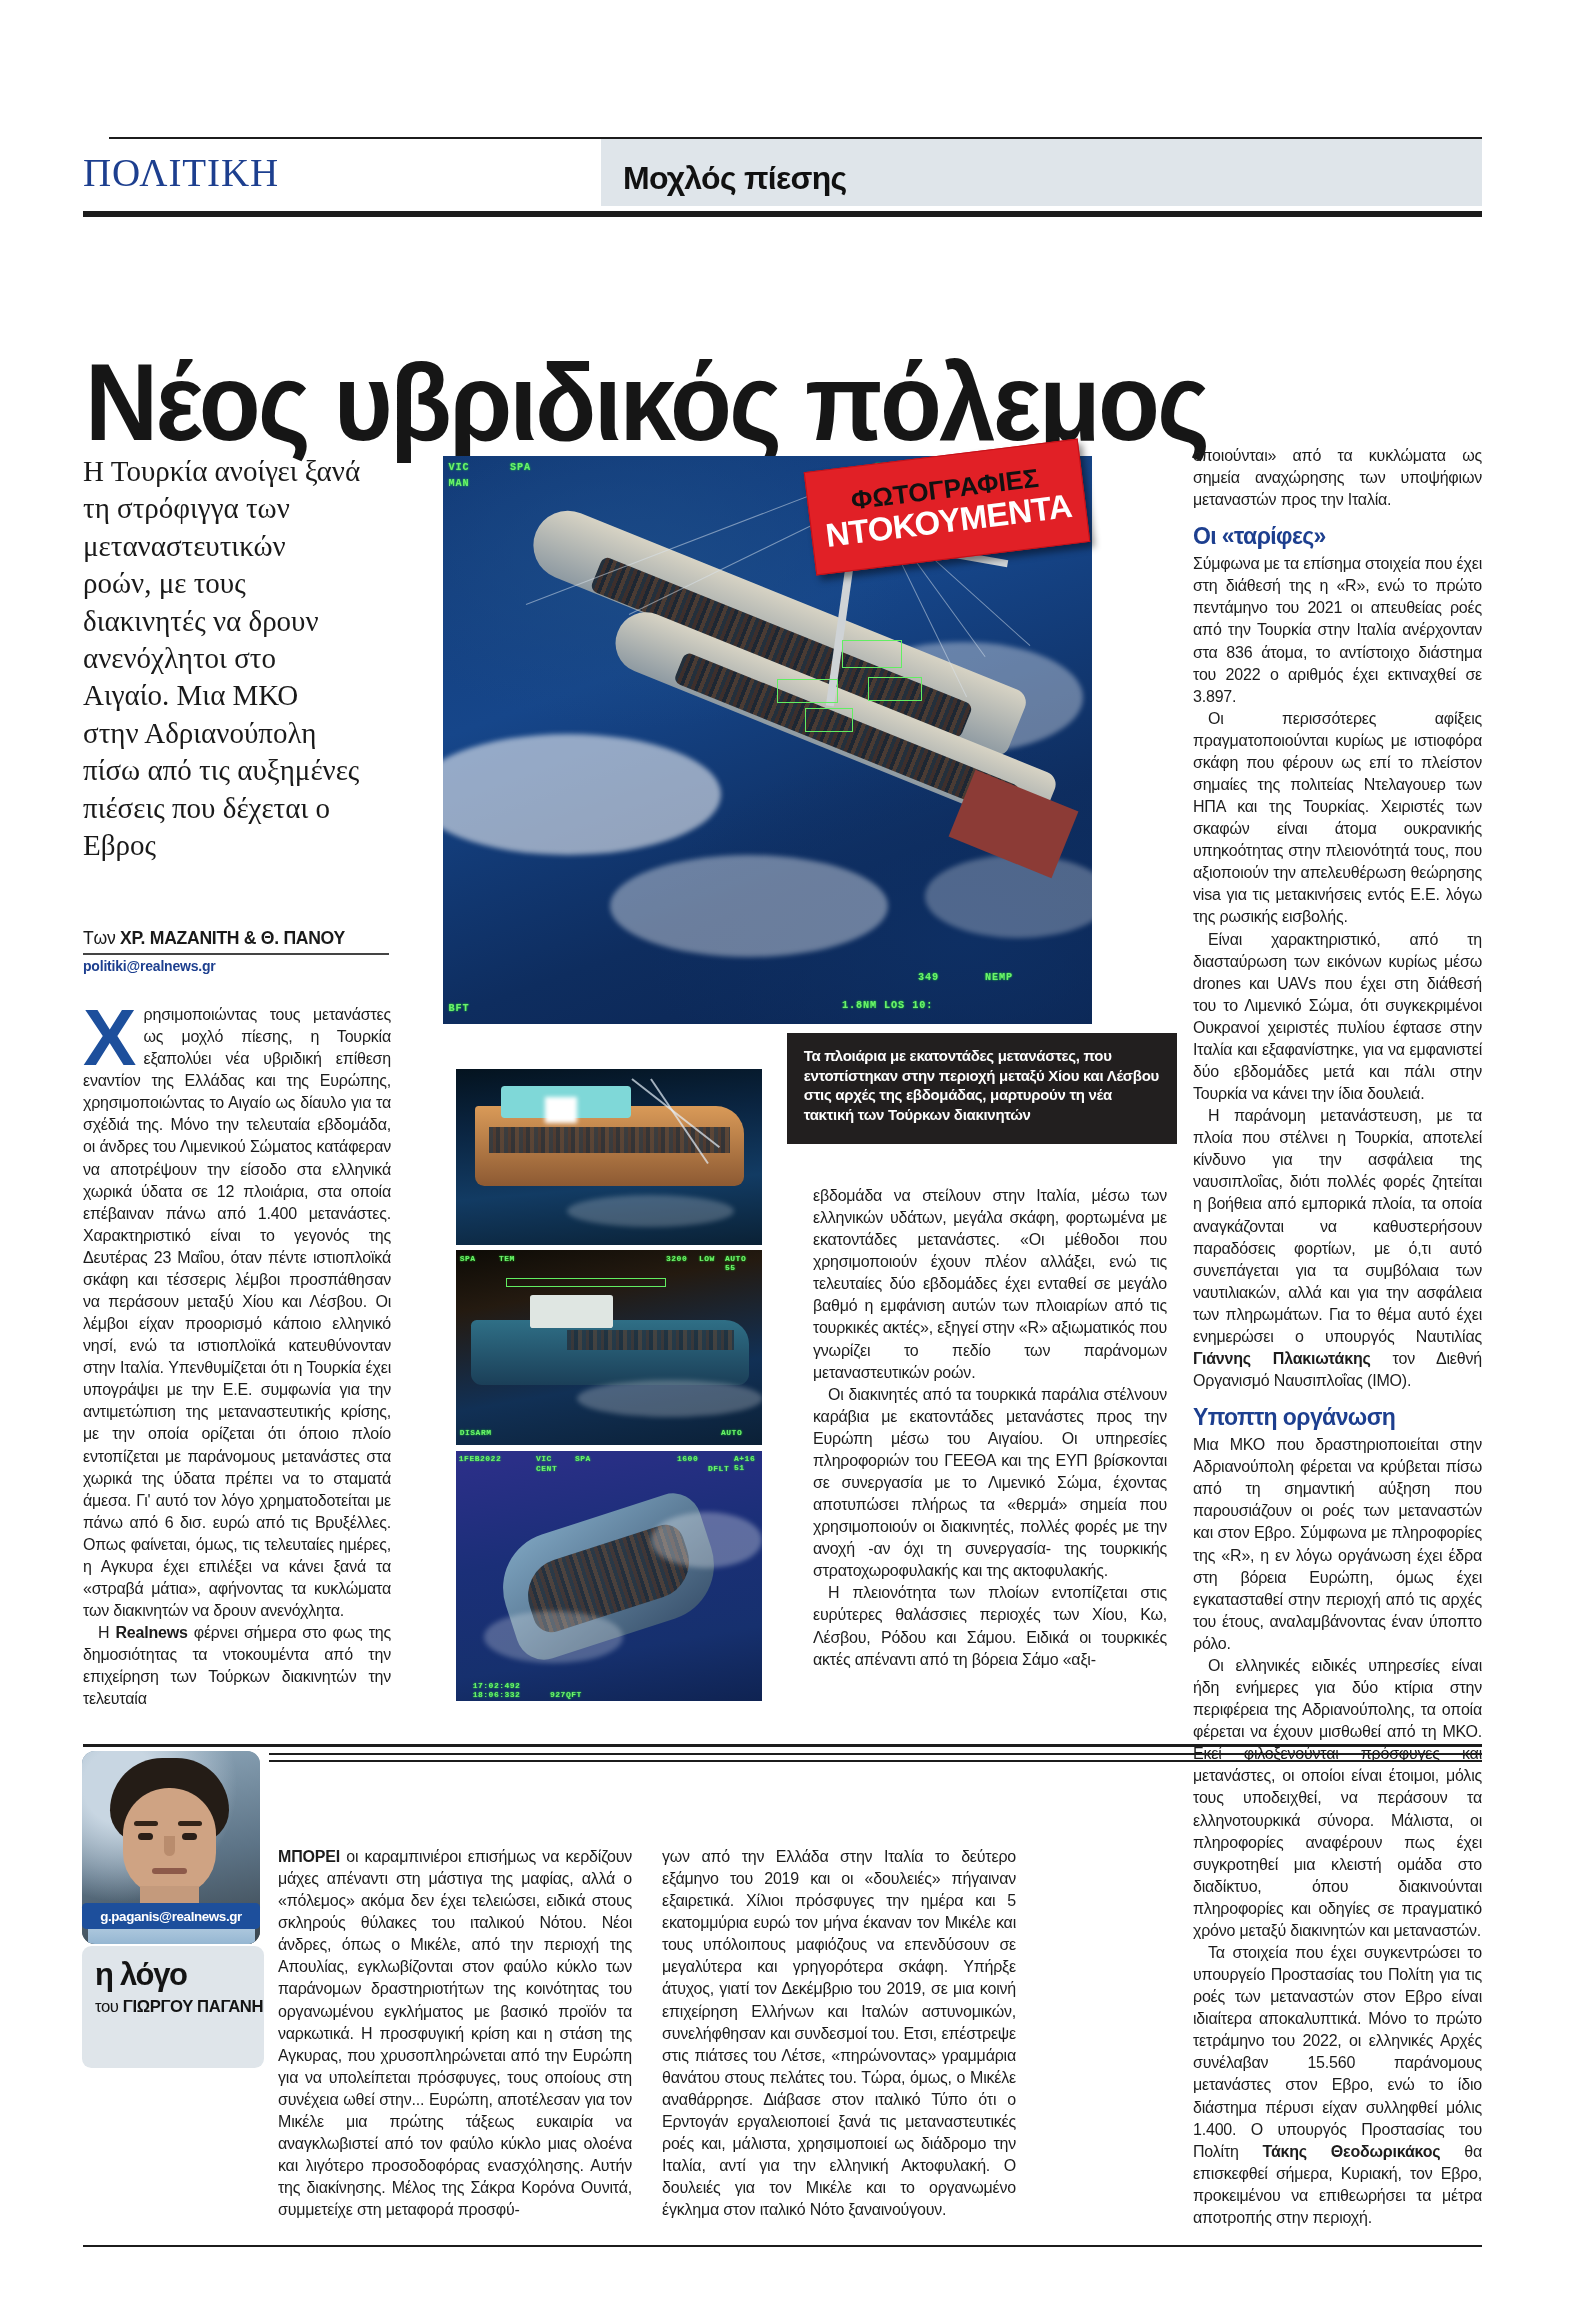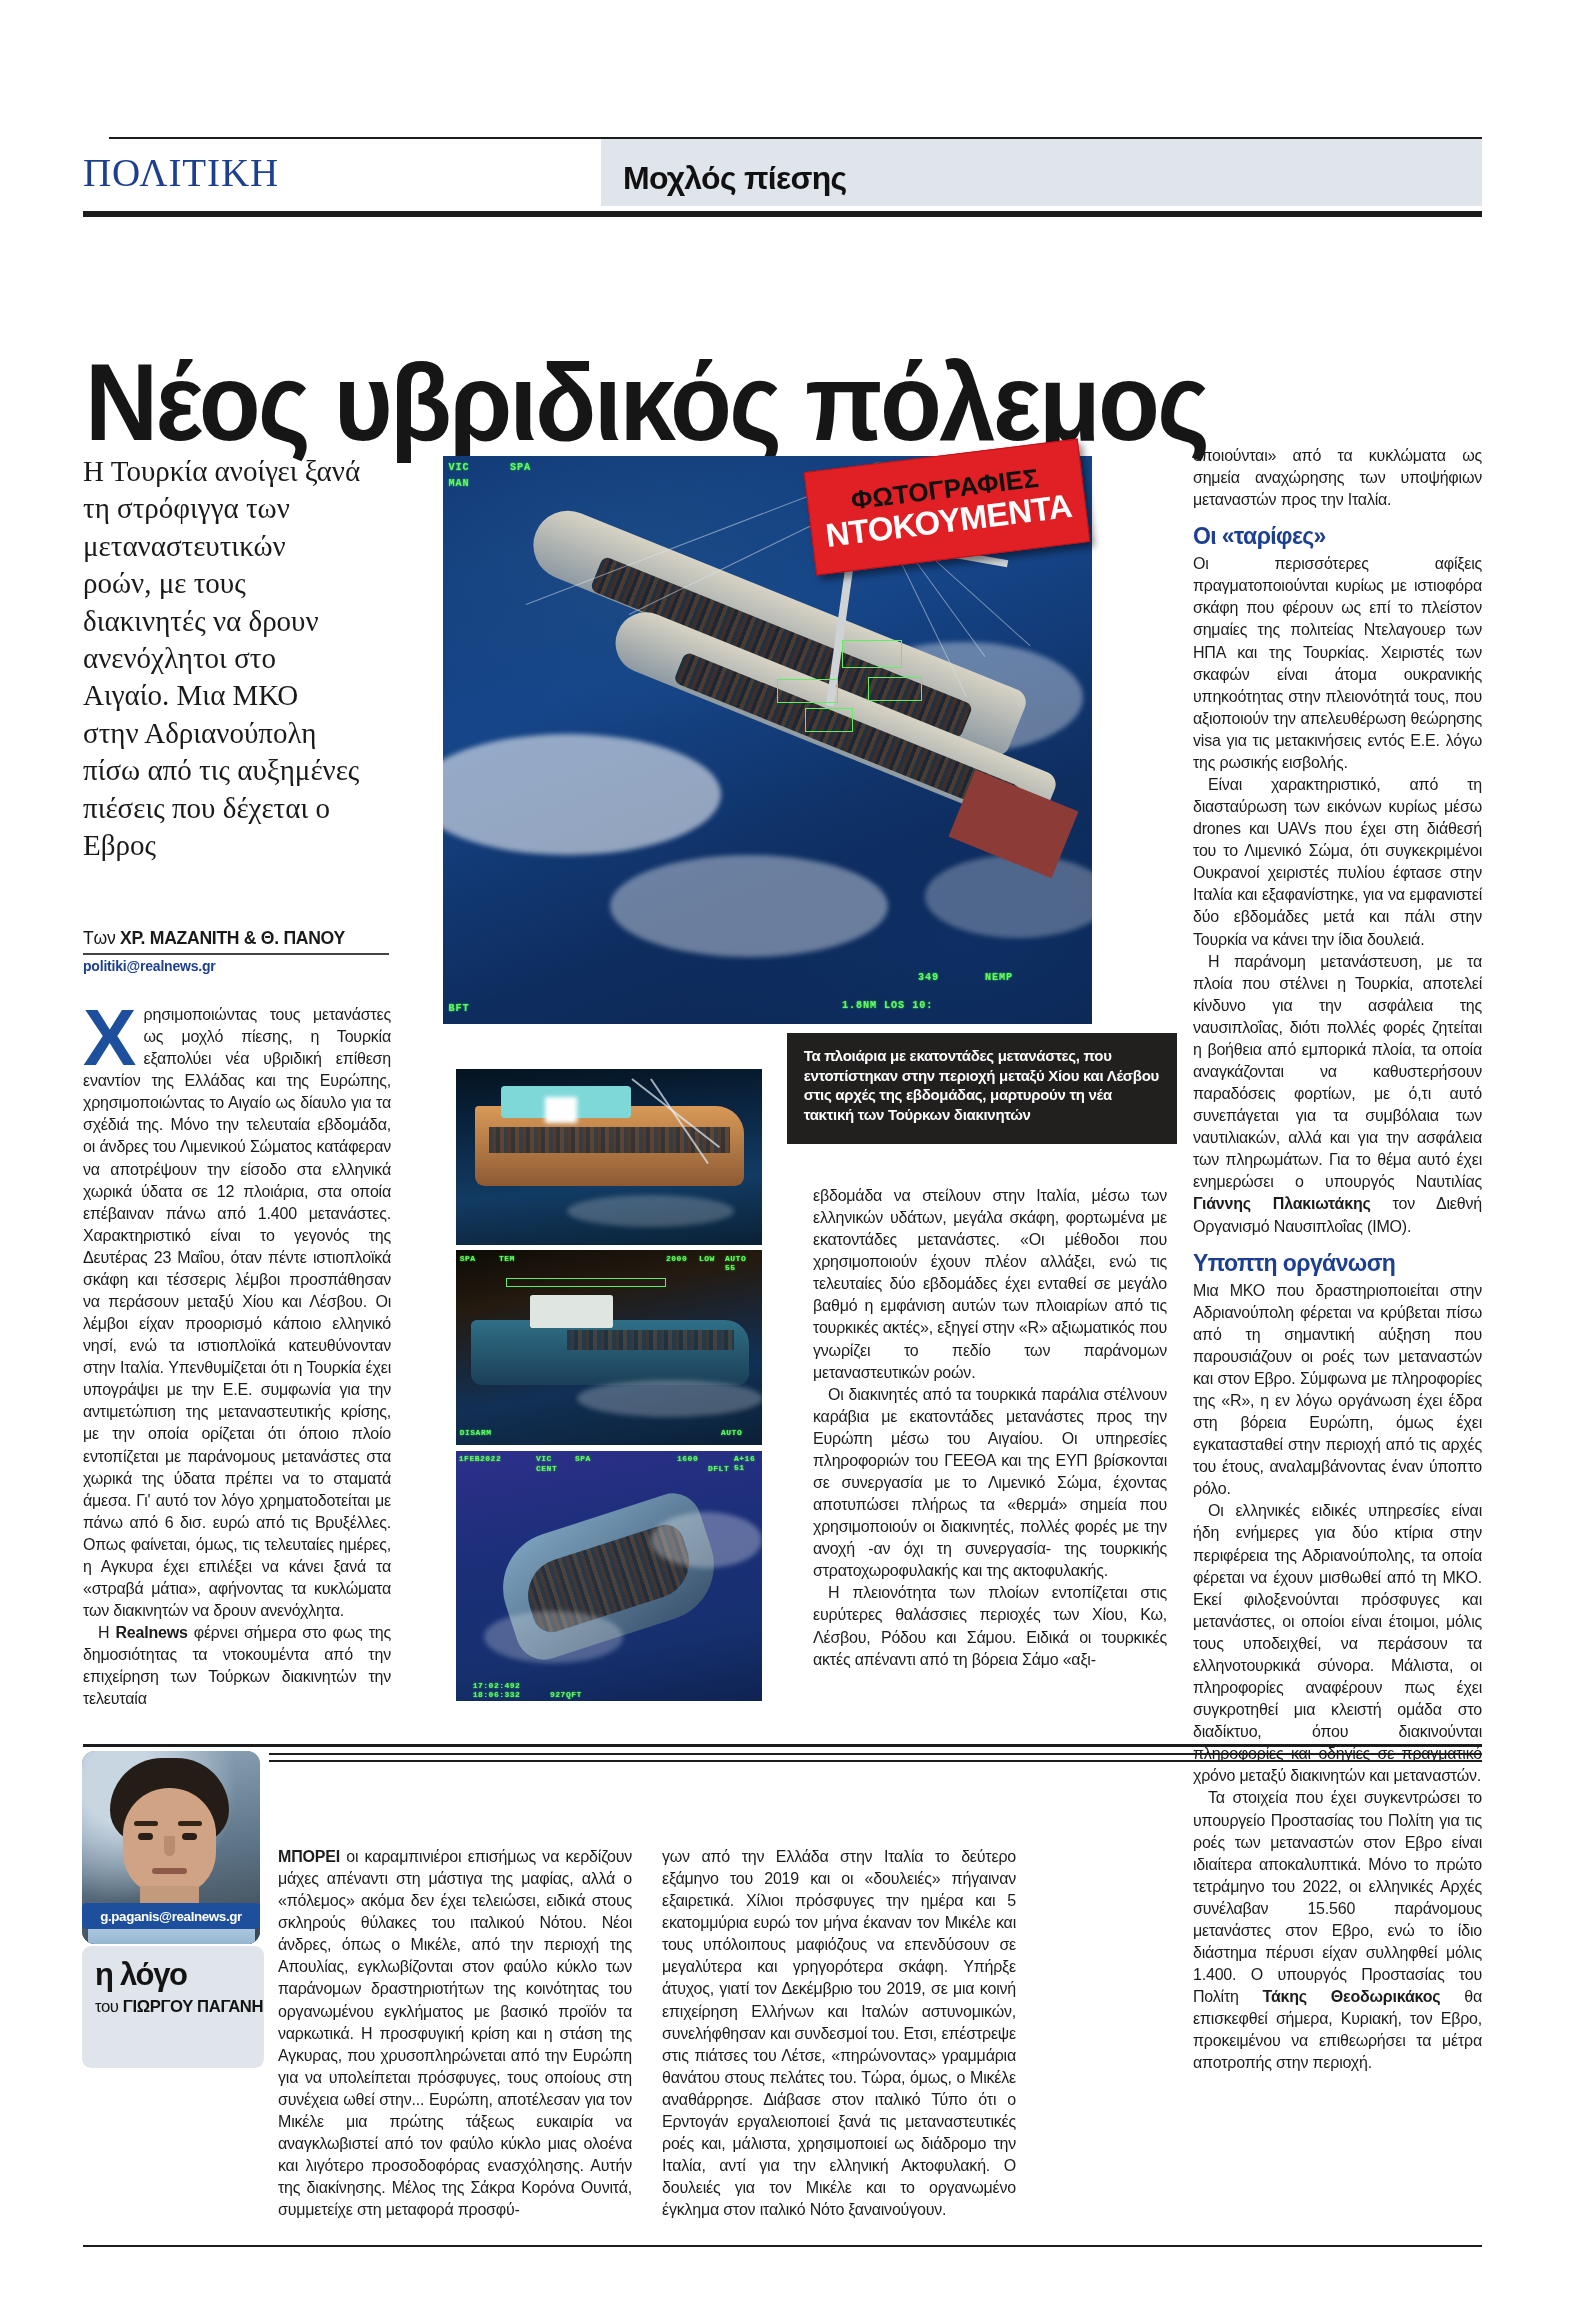--- a/index.html
+++ b/index.html
@@ -233,21 +233,21 @@
   </div>
 
   <div class="photo ph-b">
     <div class="sea3"></div>
     <div style="position:absolute;left:15px;top:70px;width:278px;height:65px;background:linear-gradient(180deg,#2f6f86,#1b3f58);border-radius:5.6px 24px 11px 11px;"></div>
     <div style="position:absolute;left:74px;top:45px;width:83px;height:33px;background:#dfe6e2;border-radius:2.8px;"></div>
     <div class="crowd" style="left:111px;top:80px;width:167px;height:20.4px;opacity:.8;"></div>
     <div class="box" style="left:50px;top:28px;width:158px;height:7.4px;"></div>
     <div class="osd sm" style="left:3.7px;top:3.7px;">SPA</div>
     <div class="osd sm" style="left:43px;top:3.7px;">TEM</div>
-    <div class="osd sm" style="left:210px;top:3.7px;">2000</div>
+    <div class="osd sm" style="left:210px;top:3.7px;">3200</div>
     <div class="osd sm" style="left:243px;top:3.7px;">LOW</div>
     <div class="osd sm" style="left:269px;top:3.7px;">AUTO 55</div>
     <div class="osd sm" style="left:3.7px;top:178px;">DISARM</div>
     <div class="osd sm" style="left:265px;top:178px;">AUTO</div>
     <div class="wake" style="left:121px;top:130px;width:186px;height:37px;opacity:.45;"></div>
   </div>
 
   <div class="photo ph-c">
     <div class="sea4"></div>
     <div style="position:absolute;left:46px;top:65px;width:213px;height:121px;background:linear-gradient(160deg,#7fa6c2,#38506b);border-radius:56px 28px 56px 28px;transform:rotate(-18deg);"></div>
@@ -273,20 +273,21 @@
 
   <div class="col col2">
     <p>εβδομάδα να στείλουν στην Ιταλία, μέσω των ελληνικών υδάτων, μεγάλα σκάφη, φορτωμένα με εκατοντάδες μετανάστες. «Οι μέθοδοι που χρησιμοποιούν έχουν πλέον αλλάξει, ενώ τις τελευταίες δύο εβδομάδες έχει ενταθεί σε μεγάλο βαθμό η εμφάνιση αυτών των πλοιαρίων από τις τουρκικές ακτές», εξηγεί στην «R» αξιωματικός που γνωρίζει το πεδίο των παράνομων μεταναστευτικών ροών.</p>
     <p>Οι διακινητές από τα τουρκικά παράλια στέλνουν καράβια με εκατοντάδες μετανάστες προς την Ευρώπη μέσω του Αιγαίου. Οι υπηρεσίες πληροφοριών του ΓΕΕΘΑ και της ΕΥΠ βρίσκονται σε συνεργασία με το Λιμενικό Σώμα, έχοντας αποτυπώσει πλήρως τα «θερμά» σημεία που χρησιμοποιούν οι διακινητές, πολλές φορές με την ανοχή -αν όχι τη συνεργασία- της τουρκικής στρατοχωροφυλακής και της ακτοφυλακής.</p>
     <p>Η πλειονότητα των πλοίων εντοπίζεται στις ευρύτερες θαλάσσιες περιοχές των Χίου, Κω, Λέσβου, Ρόδου και Σάμου. Ειδικά οι τουρκικές ακτές απέναντι από τη βόρεια Σάμο «αξι-</p>
   </div>
 
   <div class="col col3">
     <p>οποιούνται» από τα κυκλώματα ως σημεία αναχώρησης των υποψήφιων μεταναστών προς την Ιταλία.</p>
     <div class="subhead">Οι «ταρίφες»</div>
+    <p>Σύμφωνα με τα επίσημα στοιχεία που έχει στη διάθεσή της η «R», ενώ το πρώτο πεντάμηνο του 2021 οι απευθείας ροές από την Τουρκία στην Ιταλία ανέρχονταν στα 836 άτομα, το αντίστοιχο διάστημα του 2022 ο αριθμός έχει εκτιναχθεί σε 3.897.</p>
     <p>Οι περισσότερες αφίξεις πραγματοποιούνται κυρίως με ιστιοφόρα σκάφη που φέρουν ως επί το πλείστον σημαίες της πολιτείας Ντελαγουερ των ΗΠΑ και της Τουρκίας. Χειριστές των σκαφών είναι άτομα ουκρανικής υπηκοότητας στην πλειονότητά τους, που αξιοποιούν την απελευθέρωση θεώρησης visa για τις μετακινήσεις εντός Ε.Ε. λόγω της ρωσικής εισβολής.</p>
     <p>Είναι χαρακτηριστικό, από τη διασταύρωση των εικόνων κυρίως μέσω drones και UAVs που έχει στη διάθεσή του το Λιμενικό Σώμα, ότι συγκεκριμένοι Ουκρανοί χειριστές πυλίου έφτασε στην Ιταλία και εξαφανίστηκε, για να εμφανιστεί δύο εβδομάδες μετά και πάλι στην Τουρκία να κάνει την ίδια δουλειά.</p>
     <p><span>Η παράνομη μετανάστευση, με τα πλοία που στέλνει η Τουρκία, αποτελεί κίνδυνο για την ασφάλεια της ναυσιπλοΐας, διότι πολλές φορές ζητείται η βοήθεια από εμπορικά πλοία, τα οποία αναγκάζονται να καθυστερήσουν παραδόσεις φορτίων, με ό,τι αυτό συνεπάγεται για τα συμβόλαια των ναυτιλιακών, αλλά και για την ασφάλεια των πληρωμάτων. Για το θέμα αυτό έχει ενημερώσει ο υπουργός Ναυτιλίας </span><b class="nm">Γιάννης Πλακιωτάκης</b><span> τον Διεθνή Οργανισμό Ναυσιπλοΐας (ΙΜΟ).</span></p>
     <div class="subhead">Υποπτη οργάνωση</div>
     <p>Μια ΜΚΟ που δραστηριοποιείται στην Αδριανούπολη φέρεται να κρύβεται πίσω από τη σημαντική αύξηση που παρουσιάζουν οι ροές των μεταναστών και στον Εβρο. Σύμφωνα με πληροφορίες της «R», η εν λόγω οργάνωση έχει έδρα στη βόρεια Ευρώπη, όμως έχει εγκατασταθεί στην περιοχή από τις αρχές του έτους, αναλαμβάνοντας έναν ύποπτο ρόλο.</p>
     <p>Οι ελληνικές ειδικές υπηρεσίες είναι ήδη ενήμερες για δύο κτίρια στην περιφέρεια της Αδριανούπολης, τα οποία φέρεται να έχουν μισθωθεί από τη ΜΚΟ. Εκεί φιλοξενούνται πρόσφυγες και μετανάστες, οι οποίοι είναι έτοιμοι, μόλις τους υποδειχθεί, να περάσουν τα ελληνοτουρκικά σύνορα. Μάλιστα, οι πληροφορίες αναφέρουν πως έχει συγκροτηθεί μια κλειστή ομάδα στο διαδίκτυο, όπου διακινούνται πληροφορίες και οδηγίες σε πραγματικό χρόνο μεταξύ διακινητών και μεταναστών.</p>
     <p><span>Τα στοιχεία που έχει συγκεντρώσει το υπουργείο Προστασίας του Πολίτη για τις ροές των μεταναστών στον Εβρο είναι ιδιαίτερα αποκαλυπτικά. Μόνο το πρώτο τετράμηνο του 2022, οι ελληνικές Αρχές συνέλαβαν 15.560 παράνομους μετανάστες στον Εβρο, ενώ το ίδιο διάστημα πέρυσι είχαν συλληφθεί μόλις 1.400. Ο υπουργός Προστασίας του Πολίτη </span><b class="nm">Τάκης Θεοδωρικάκος</b><span> θα επισκεφθεί σήμερα, Κυριακή, τον Εβρο, προκειμένου να επιθεωρήσει τα μέτρα αποτροπής στην περιοχή.</span></p>
   </div>
 
   <div class="opinion-rule"></div>

